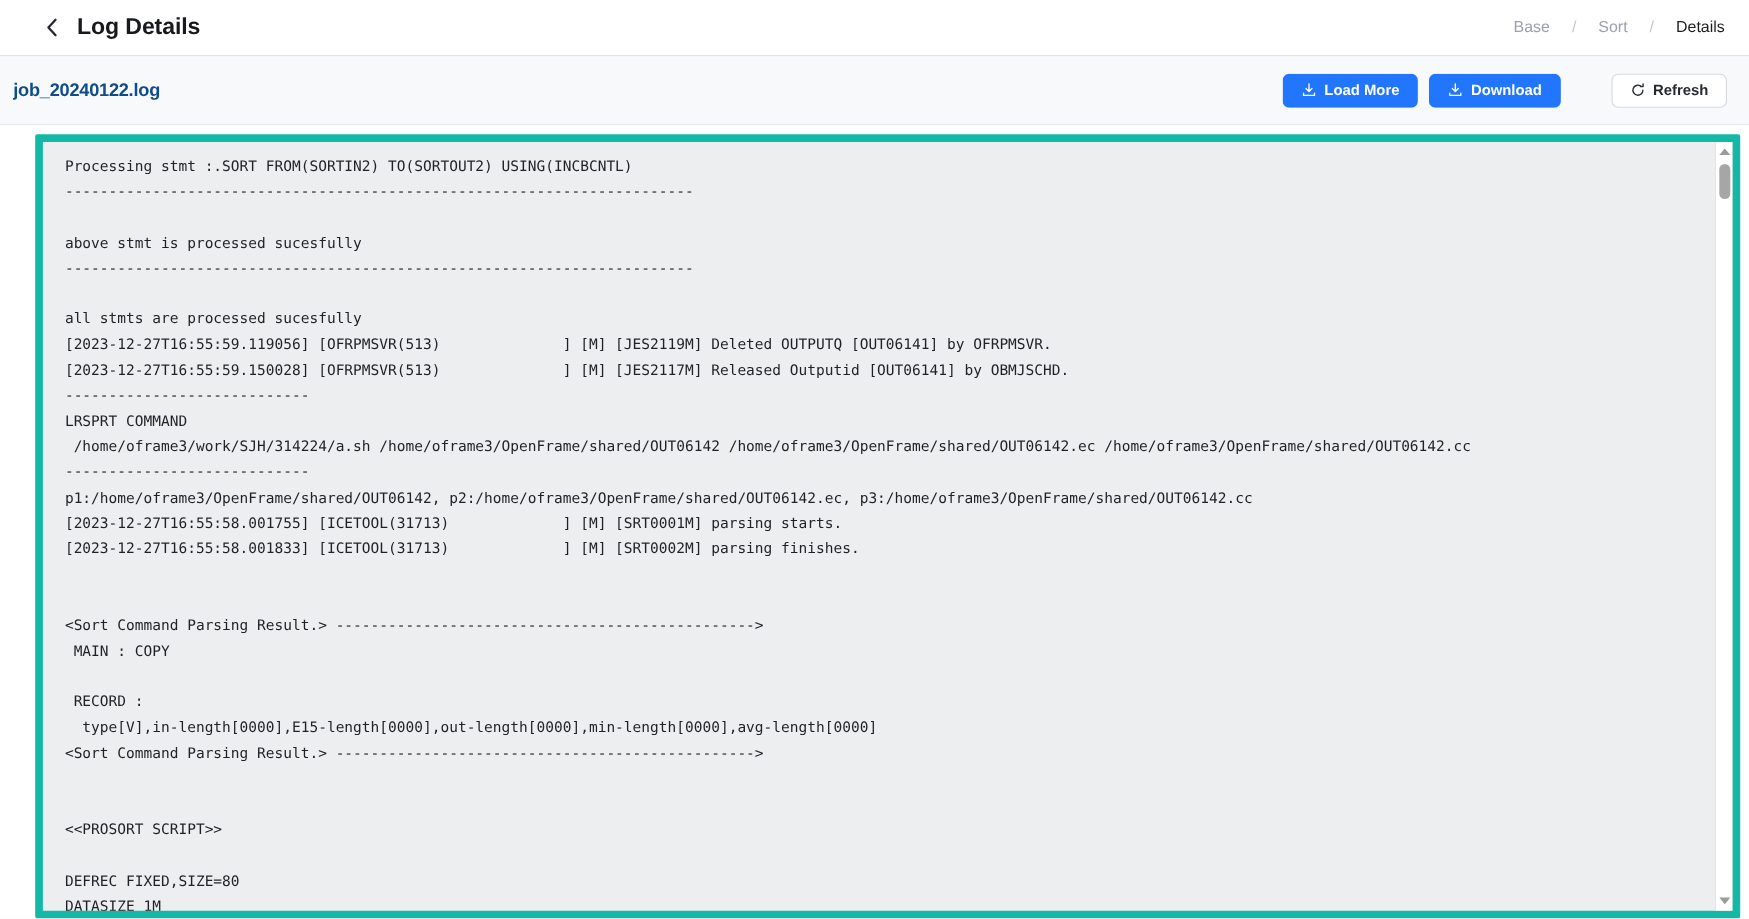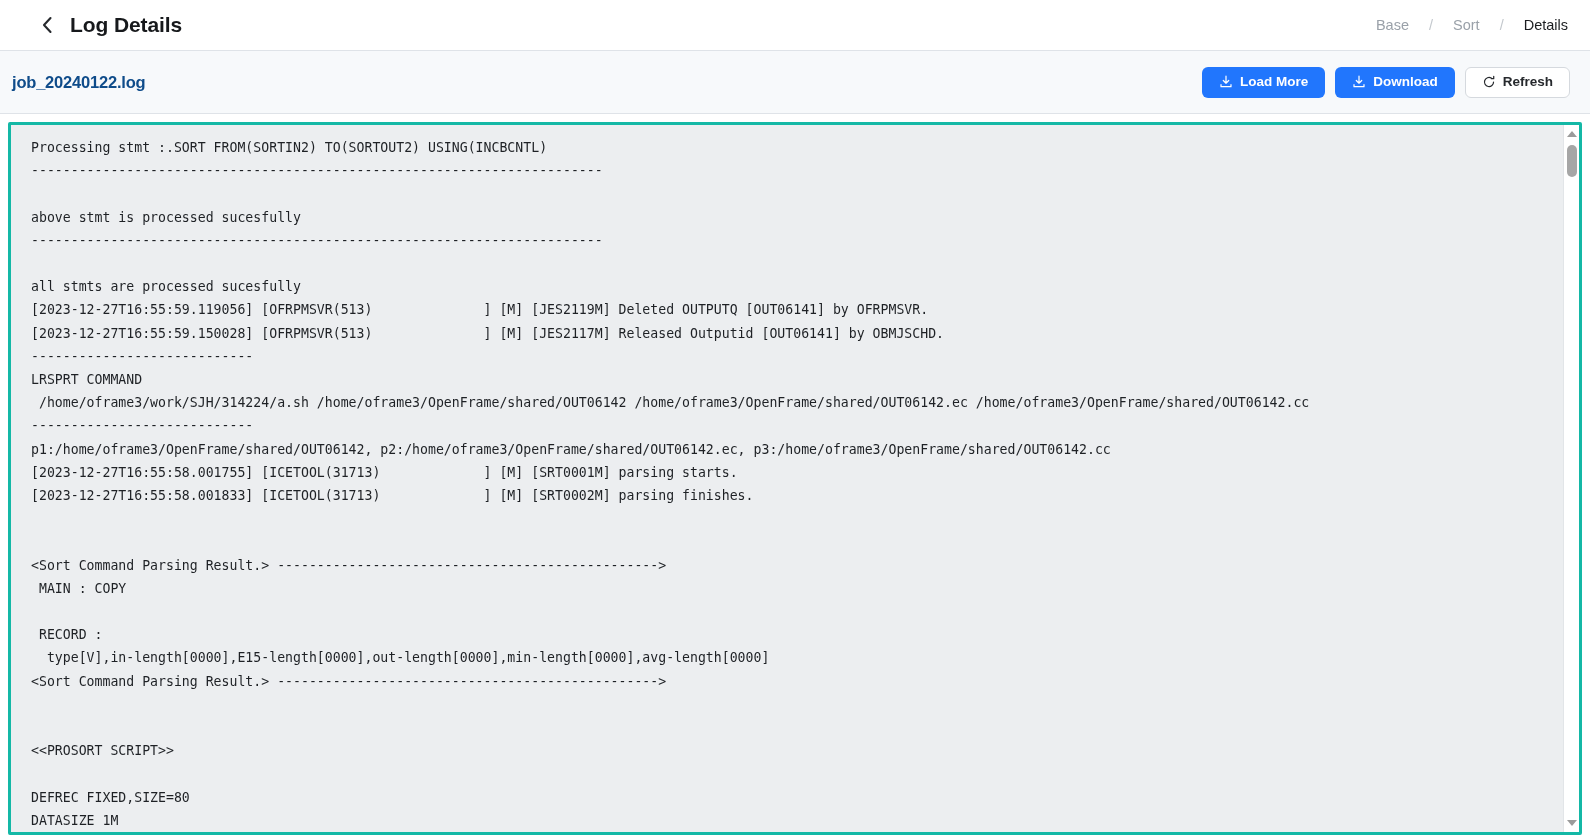--- a/index.html
+++ b/index.html
@@ -98,36 +98,38 @@
     line-height: 1;
   }
   .btn-primary {
     background: #2176fd;
     color: #ffffff;
   }
   .btn-secondary {
     background: #ffffff;
     color: #26292d;
     border: 1px solid #d5d9de;
+    margin-left: 36px;
   }
   .btn svg { display: block; flex: 0 0 auto; }
 
   
   .log-wrap {
     padding: 8px 8px 0 8px;
     height: calc(835px - 51px - 63px);
     background: #ffffff;
   }
   .log-panel {
     position: relative;
     height: 100%;
     background: #eceef0;
-    border: 3px solid #14b8a6;
+    border: 7px solid #14b8a6;
     border-radius: 2px;
     overflow: hidden;
+    margin-left: 24px;
   }
   .log-text {
     position: absolute;
     top: 0;
     left: 0;
     right: 17px;
     bottom: 0;
     padding: 11px 0 0 20px;
     margin: 0;
     font-family: "DejaVu Sans Mono", "Liberation Mono", monospace;

